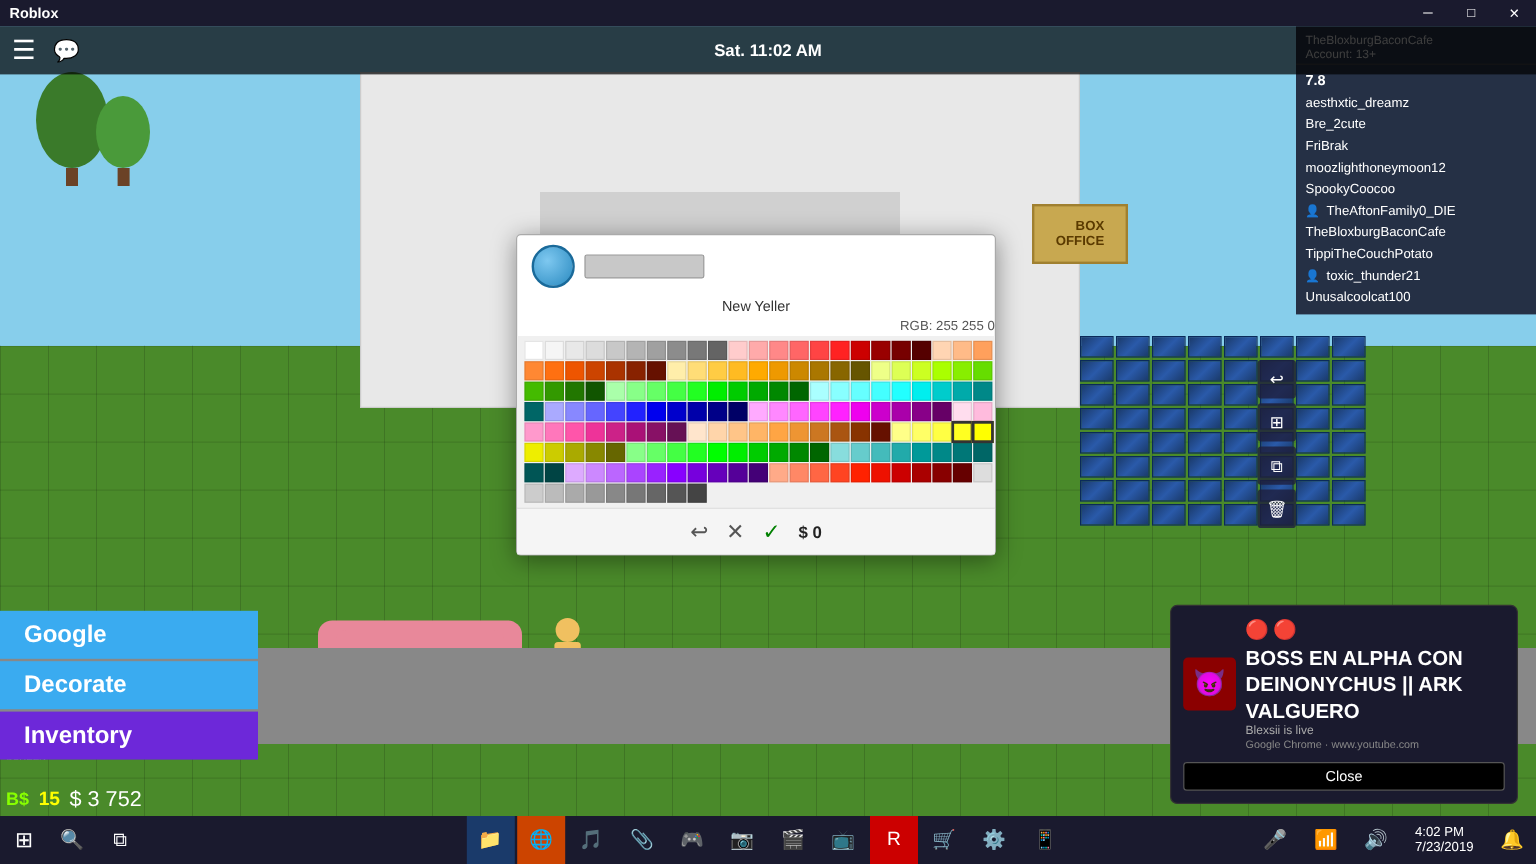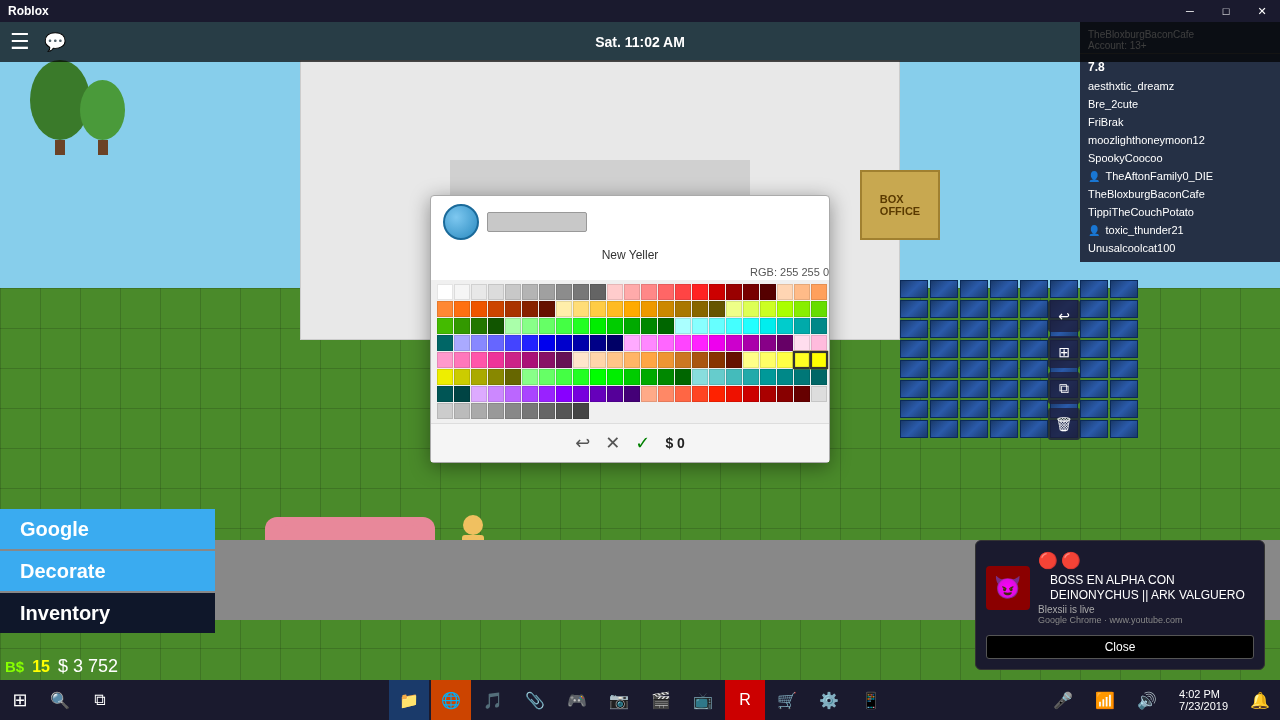--- a/index.html
+++ b/index.html
@@ -43,27 +43,27 @@
     }
     .building-detail {
       position: absolute;
       top: 160px; left: 450px;
       width: 300px; height: 80px;
       background: #d0d0d0;
     }
     .box-office {
       position: absolute;
       top: 170px; left: 860px;
-      width: 80px; height: 70px;
+      width: 80px; height: 50px;
       background: #c8a850;
       border: 2px solid #a08030;
       display: flex;
       align-items: center;
       justify-content: center;
-      text-align: left;
+      text-align: right;
       font-size: 11px;
       font-weight: bold;
       color: #5a3a00;
     }
     .road {
       position: absolute;
       bottom: 100px; left: 0;
       width: 100%; height: 80px;
       background: #888;
     }
@@ -283,21 +283,21 @@
       align-items: center;
       padding-left: 20px;
       font-size: 20px;
       font-weight: bold;
       color: white;
       cursor: pointer;
       margin-bottom: 2px;
     }
     .menu-btn.build { background: #3aabf0; }
     .menu-btn.decorate { background: #3aabf0; }
-    .menu-btn.inventory { background: #0f172a; }
+    .menu-btn.inventory { background: #6d28d9; }
 
     
     #taskbar {
       position: absolute;
       bottom: 0; left: 0;
       width: 1280px; height: 40px;
       background: #1a1a2e;
       display: flex;
       align-items: center;
       z-index: 150;
@@ -353,24 +353,23 @@
     .notif-avatar {
       width: 44px; height: 44px;
       border-radius: 4px;
       background: #8B0000;
       display: flex; align-items: center; justify-content: center;
       font-size: 22px;
       flex-shrink: 0;
     }
     .notif-title {
       color: white;
-      font-size: 12px;
-      font-weight: normal;
+      font-size: 17px;
+      font-weight: bold;
       line-height: 1.3;
-      margin-left: 12px;
     }
     .notif-subtitle {
       color: #aaa;
       font-size: 10px;
     }
     .notif-source {
       color: #888;
       font-size: 9px;
     }
     .notif-close-btn {

